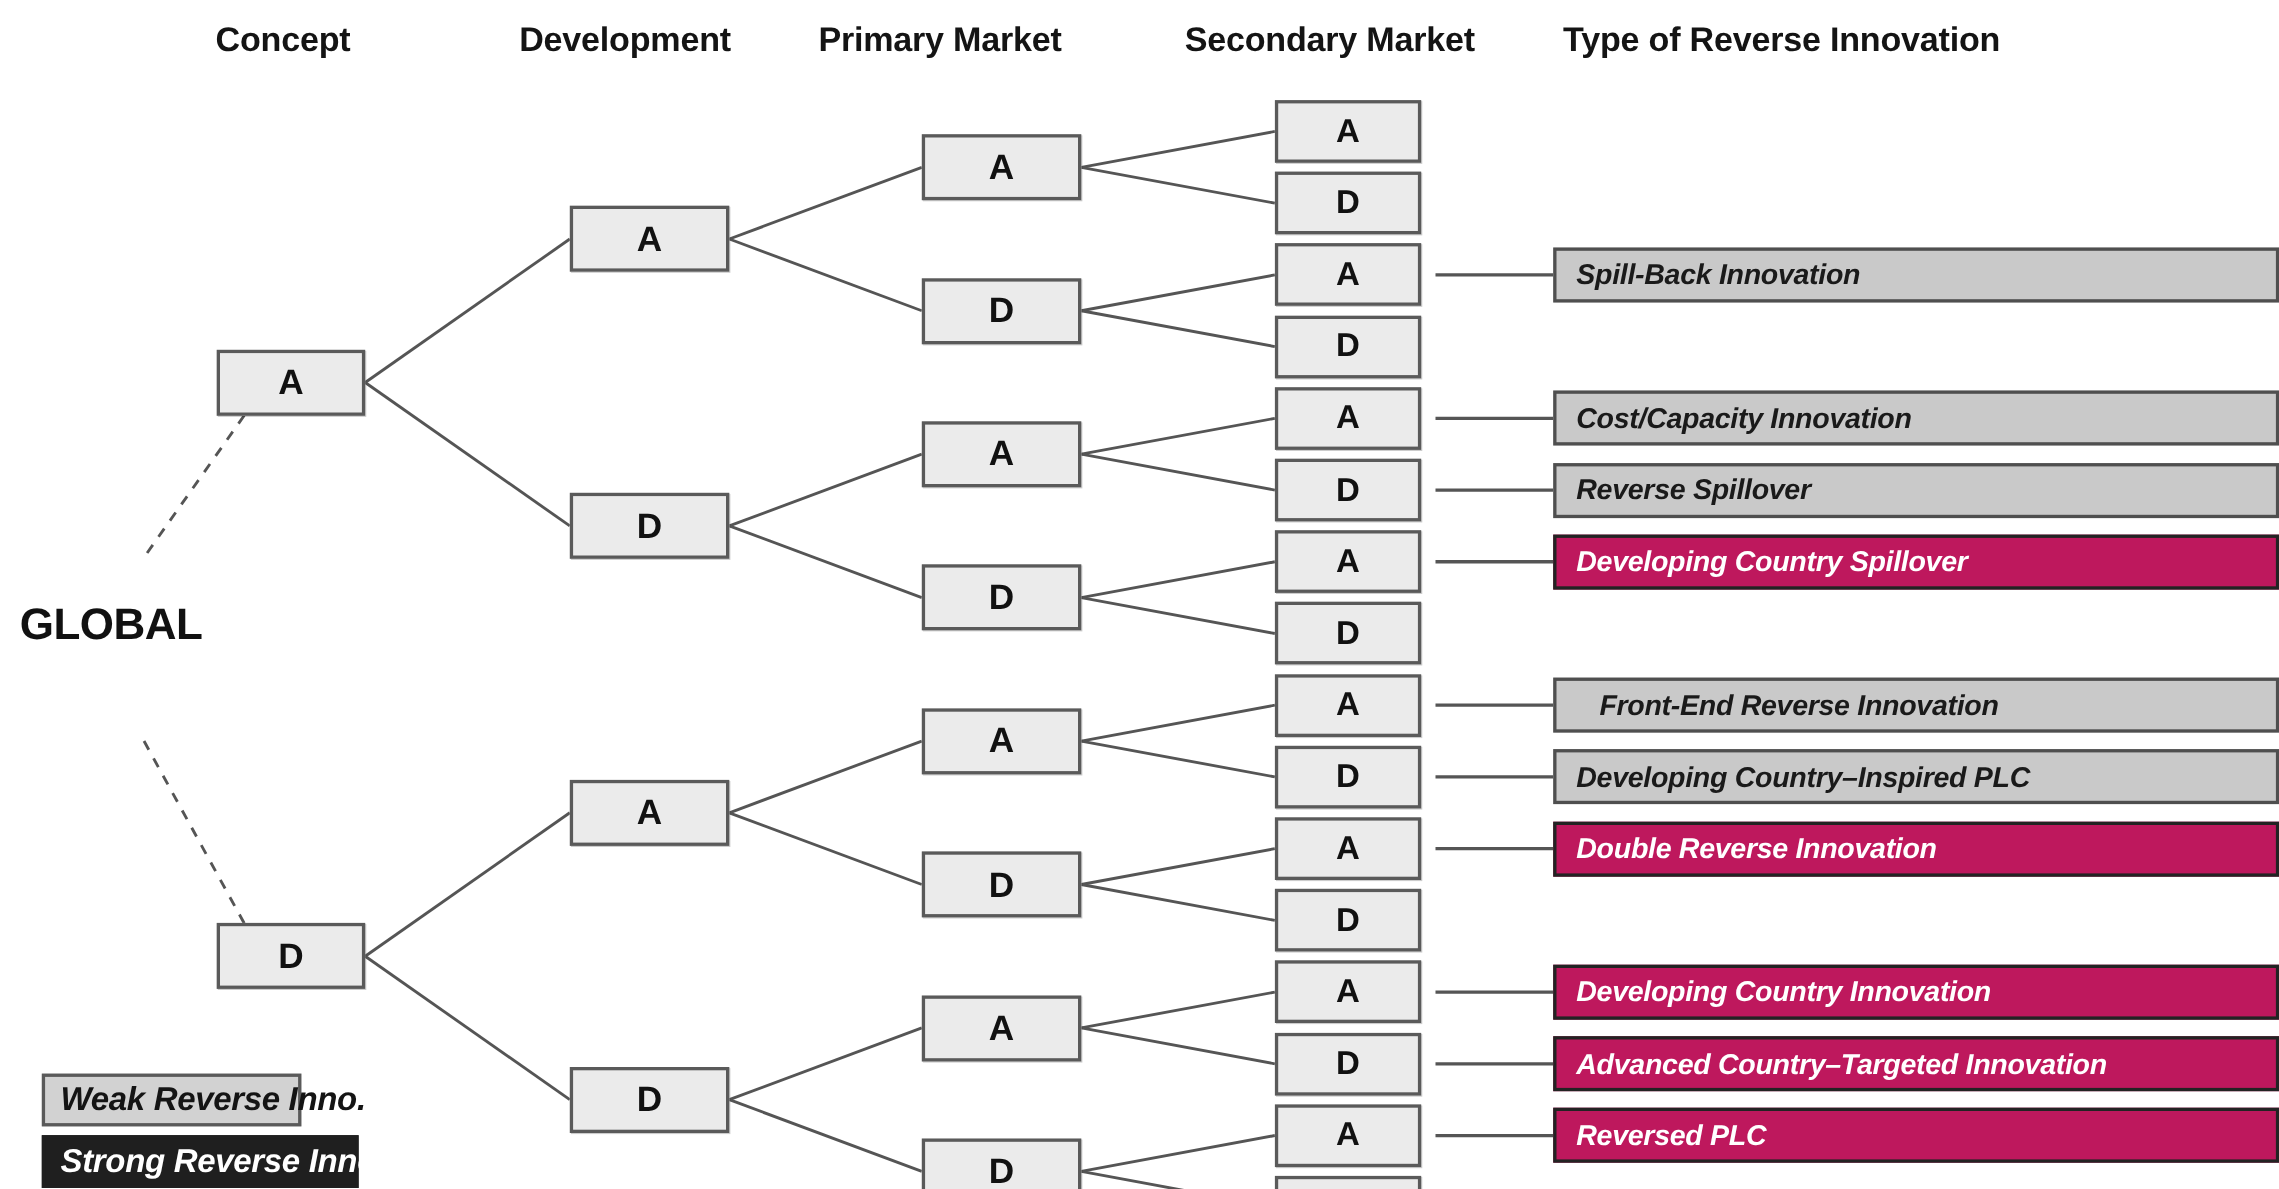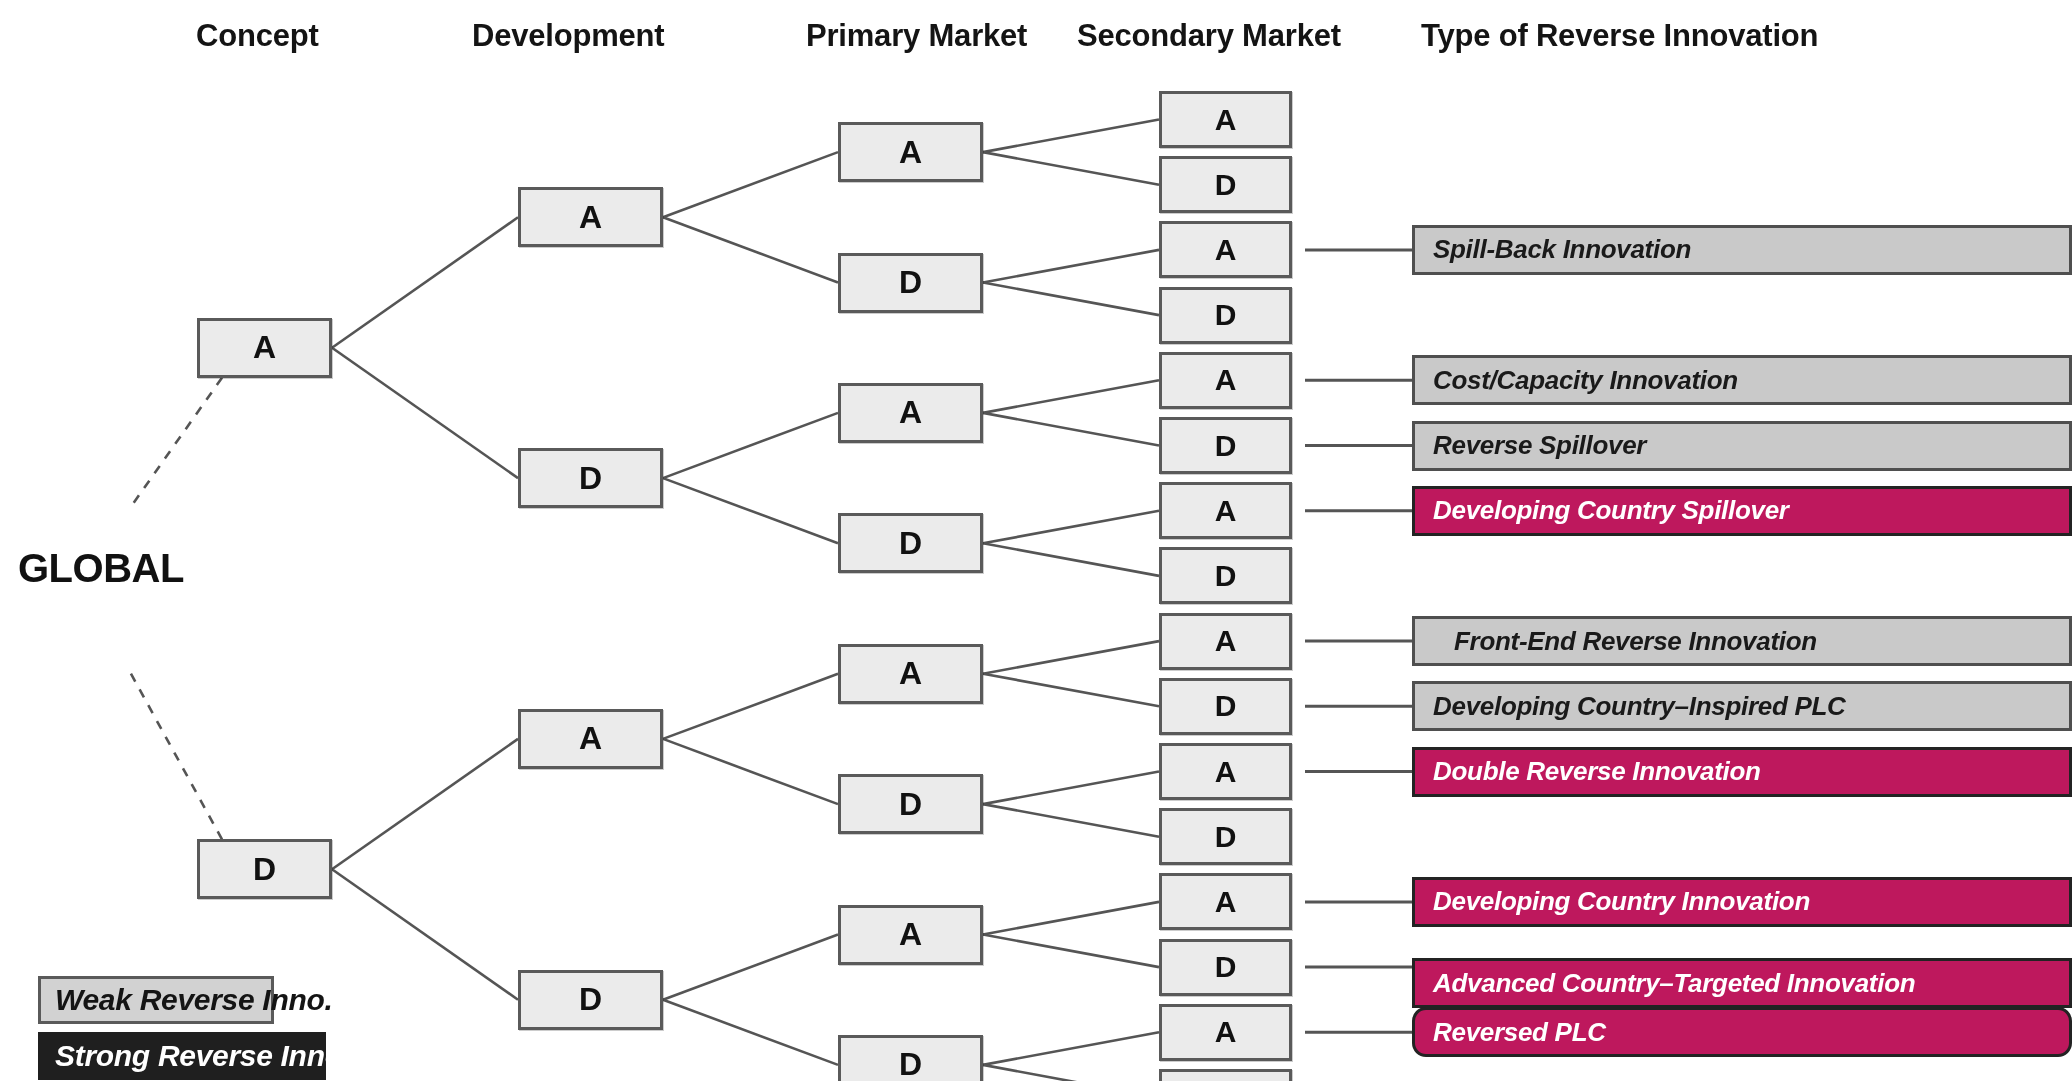--- a/index.html
+++ b/index.html
@@ -153,21 +153,21 @@
       <line x1="1305" y1="641.1" x2="1412" y2="641.1" stroke="#555555" stroke-width="3"></line>
       <line x1="1305" y1="706.3000000000001" x2="1412" y2="706.3000000000001" stroke="#555555" stroke-width="3"></line>
       <line x1="1305" y1="771.5" x2="1412" y2="771.5" stroke="#555555" stroke-width="3"></line>
       <line x1="1305" y1="901.9000000000001" x2="1412" y2="901.9000000000001" stroke="#555555" stroke-width="3"></line>
       <line x1="1305" y1="967.1" x2="1412" y2="967.1" stroke="#555555" stroke-width="3"></line>
       <line x1="1305" y1="1032.3000000000002" x2="1412" y2="1032.3000000000002" stroke="#555555" stroke-width="3"></line>
     </svg>
 
   <div class="col-header" style="left:196px; top:18px;">Concept</div>
   <div class="col-header" style="left:472px; top:18px;">Development</div>
-  <div class="col-header" style="left:806px; top:18px;">Primary Market</div>
+  <div class="col-header" style="left:744px; top:18px;">Primary Market</div>
   <div class="col-header" style="left:1077px; top:18px;">Secondary Market</div>
   <div class="col-header" style="left:1421px; top:18px;">Type of Reverse Innovation</div>
 
   <div id="root-label">
     <div>GLOBAL</div>
   </div>
 
   <div id="nodes-layer">
       <div class="node" style="left: 1159px; top: 91px; width: 133px; height: 57px; font-size: 30px;">
         <span>A</span>
@@ -276,24 +276,24 @@
       </div>
       <div class="outcome weak" style="left: 1412px; top: 681.3px; width: 660px; height: 50px;">
         <span>Developing Country–Inspired PLC</span>
       </div>
       <div class="outcome strong" style="left: 1412px; top: 746.5px; width: 660px; height: 50px;">
         <span>Double Reverse Innovation</span>
       </div>
       <div class="outcome strong" style="left: 1412px; top: 876.9px; width: 660px; height: 50px;">
         <span>Developing Country Innovation</span>
       </div>
-      <div class="outcome strong" style="left: 1412px; top: 942.1px; width: 660px; height: 50px; margin-top: 16px;">
+      <div class="outcome strong" style="left: 1412px; top: 942.1px; width: 660px; height: 50px;">
         <span>Advanced Country–Targeted Innovation</span>
       </div>
-      <div class="outcome strong" style="left: 1412px; top: 1007.3px; width: 660px; height: 50px; border-radius: 14px;">
+      <div class="outcome strong" style="left: 1412px; top: 1007.3px; width: 660px; height: 50px;">
         <span>Reversed PLC</span>
       </div>
     </div>
 
   <div id="legend-layer">
       <div class="legend-item weak" style="left: 38px; top: 976px; width: 236px; height: 48px;">
         <span>Weak Reverse Inno.</span>
       </div>
       <div class="legend-item strong" style="left: 38px; top: 1032px; width: 288px; height: 48px;">
         <span>Strong Reverse Inno.</span>

